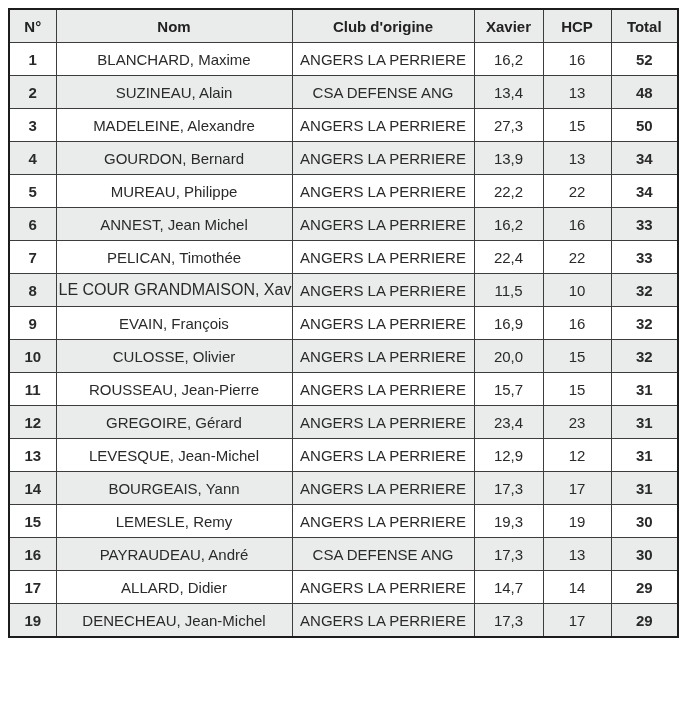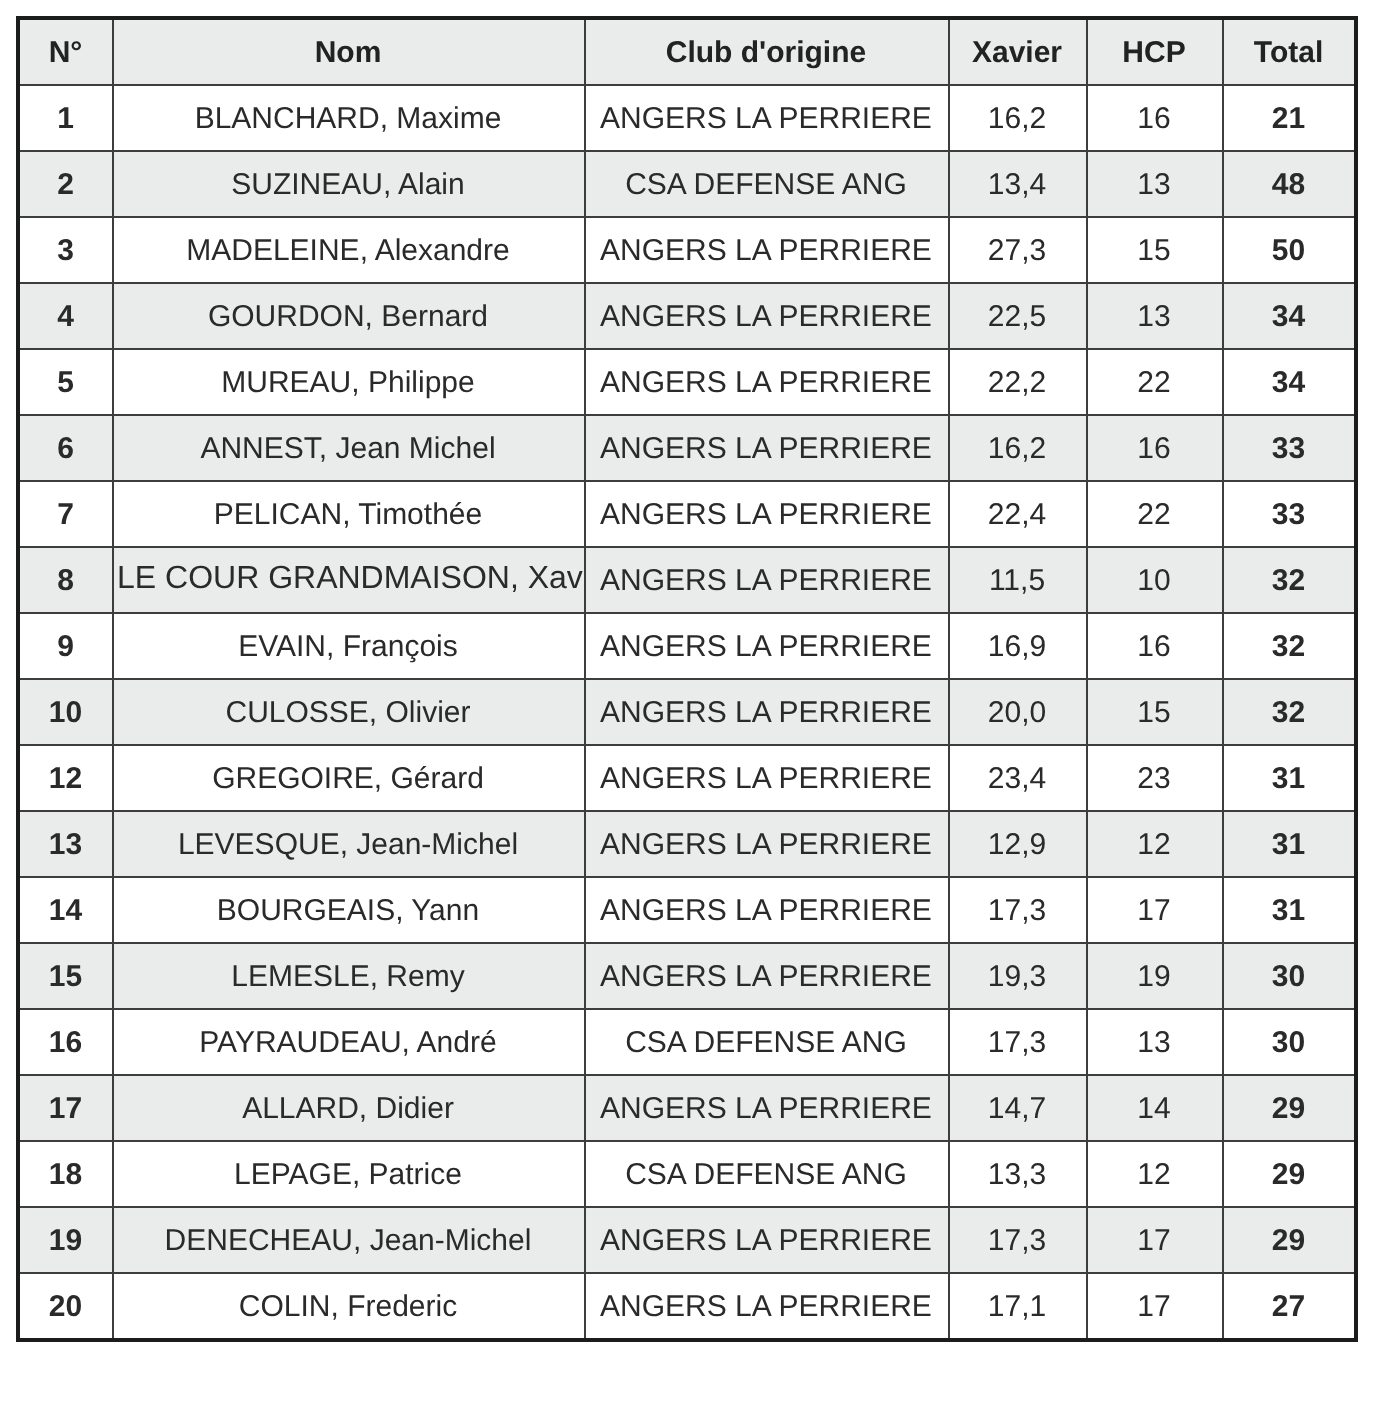--- a/index.html
+++ b/index.html
@@ -84,21 +84,21 @@
         <th>Total</th>
       </tr>
     </thead>
     <tbody id="results-body">
         <tr>
           <td class="col-num">1</td>
           <td class="col-name">BLANCHARD, Maxime</td>
           <td class="col-club">ANGERS LA PERRIERE</td>
           <td class="col-index">16,2</td>
           <td class="col-hcp">16</td>
-          <td class="col-total">21</td>
+          <td class="col-total">52</td>
         </tr>
         <tr>
           <td class="col-num">2</td>
           <td class="col-name">SUZINEAU, Alain</td>
           <td class="col-club">CSA DEFENSE ANG</td>
           <td class="col-index">13,4</td>
           <td class="col-hcp">13</td>
           <td class="col-total">48</td>
         </tr>
         <tr>
@@ -106,21 +106,21 @@
           <td class="col-name">MADELEINE, Alexandre</td>
           <td class="col-club">ANGERS LA PERRIERE</td>
           <td class="col-index">27,3</td>
           <td class="col-hcp">15</td>
           <td class="col-total">50</td>
         </tr>
         <tr>
           <td class="col-num">4</td>
           <td class="col-name">GOURDON, Bernard</td>
           <td class="col-club">ANGERS LA PERRIERE</td>
-          <td class="col-index">22,5</td>
+          <td class="col-index">13,9</td>
           <td class="col-hcp">13</td>
           <td class="col-total">34</td>
         </tr>
         <tr>
           <td class="col-num">5</td>
           <td class="col-name">MUREAU, Philippe</td>
           <td class="col-club">ANGERS LA PERRIERE</td>
           <td class="col-index">22,2</td>
           <td class="col-hcp">22</td>
           <td class="col-total">34</td>
@@ -157,20 +157,28 @@
           <td class="col-hcp">16</td>
           <td class="col-total">32</td>
         </tr>
         <tr>
           <td class="col-num">10</td>
           <td class="col-name">CULOSSE, Olivier</td>
           <td class="col-club">ANGERS LA PERRIERE</td>
           <td class="col-index">20,0</td>
           <td class="col-hcp">15</td>
           <td class="col-total">32</td>
+        </tr>
+        <tr>
+          <td class="col-num">11</td>
+          <td class="col-name">ROUSSEAU, Jean-Pierre</td>
+          <td class="col-club">ANGERS LA PERRIERE</td>
+          <td class="col-index">15,7</td>
+          <td class="col-hcp">15</td>
+          <td class="col-total">31</td>
         </tr>
         <tr>
           <td class="col-num">12</td>
           <td class="col-name">GREGOIRE, Gérard</td>
           <td class="col-club">ANGERS LA PERRIERE</td>
           <td class="col-index">23,4</td>
           <td class="col-hcp">23</td>
           <td class="col-total">31</td>
         </tr>
         <tr>
@@ -207,38 +215,22 @@
         </tr>
         <tr>
           <td class="col-num">17</td>
           <td class="col-name">ALLARD, Didier</td>
           <td class="col-club">ANGERS LA PERRIERE</td>
           <td class="col-index">14,7</td>
           <td class="col-hcp">14</td>
           <td class="col-total">29</td>
         </tr>
         <tr>
-          <td class="col-num">18</td>
-          <td class="col-name">LEPAGE, Patrice</td>
-          <td class="col-club">CSA DEFENSE ANG</td>
-          <td class="col-index">13,3</td>
-          <td class="col-hcp">12</td>
-          <td class="col-total">29</td>
-        </tr>
-        <tr>
           <td class="col-num">19</td>
           <td class="col-name">DENECHEAU, Jean-Michel</td>
           <td class="col-club">ANGERS LA PERRIERE</td>
           <td class="col-index">17,3</td>
           <td class="col-hcp">17</td>
           <td class="col-total">29</td>
-        </tr>
-        <tr>
-          <td class="col-num">20</td>
-          <td class="col-name">COLIN, Frederic</td>
-          <td class="col-club">ANGERS LA PERRIERE</td>
-          <td class="col-index">17,1</td>
-          <td class="col-hcp">17</td>
-          <td class="col-total">27</td>
         </tr>
       </tbody>
   </table>
 </div>
 
 </body></html>

